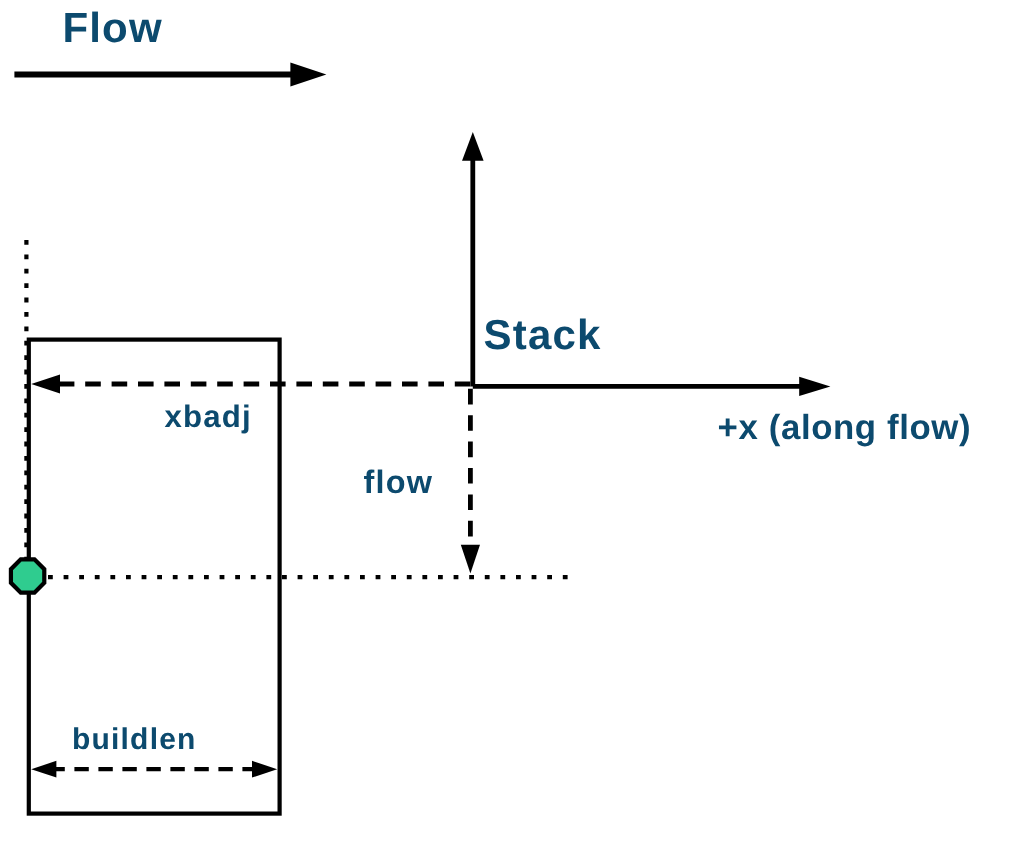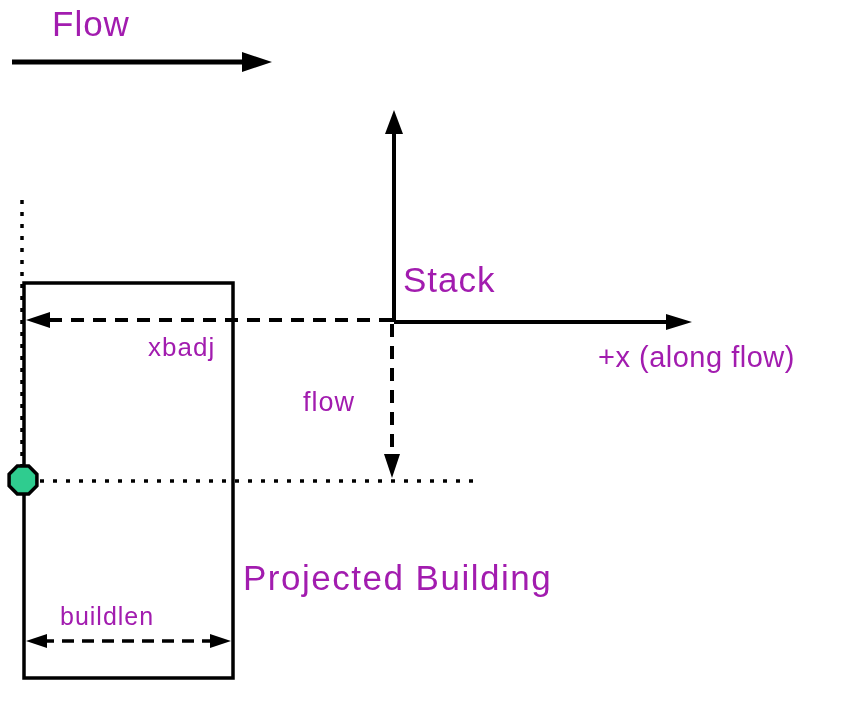--- a/index.html
+++ b/index.html
@@ -17,30 +17,30 @@
   }
   #diagram-svg {
     position: absolute;
     left: 0;
     top: 0;
     width: 856px;
     height: 702px;
   }
   .lbl {
     position: absolute;
-    color: #a21caf;
-    font-weight: normal;
+    color: #0c4a6e;
+    font-weight: bold;
     white-space: nowrap;
     letter-spacing: 1px;
     line-height: 1.05;
   }
   .lbl-flow        { left: 52px;  top: 6px;   font-size: 35px; }
   .lbl-stack       { left: 403px; top: 262px; font-size: 35px; }
   .lbl-xaxis       { left: 598px; top: 342px; font-size: 29px; letter-spacing: 0.5px; }
-  .lbl-xbadj       { left: 148px; top: 334px; font-size: 26px; }
+  .lbl-xbadj       { left: 137px; top: 334px; font-size: 26px; }
   .lbl-ybadj       { left: 303px; top: 388px; font-size: 27px; }
   .lbl-projbldg    { left: 243px; top: 560px; font-size: 35px; letter-spacing: 1.5px; }
   .lbl-buildlen    { left: 60px;  top: 603px; font-size: 25px; }
 </style>
 </head>
 <body>
 
 <div id="stage">
 
   <svg id="diagram-svg" viewBox="0 0 856 702" xmlns="http://www.w3.org/2000/svg">
@@ -76,17 +76,16 @@
   <div class="lbl lbl-flow">Flow</div>
 
   <div class="lbl lbl-xaxis">+x (along flow)</div>
 
   <div class="lbl lbl-stack">Stack</div>
 
   <div class="lbl lbl-xbadj">xbadj</div>
 
   <div class="lbl lbl-ybadj">flow</div>
 
-  <div class="lbl lbl-projbldg">Projected Building</div>
 
   <div class="lbl lbl-buildlen">buildlen</div>
 
 </div>
 
 </body></html>

